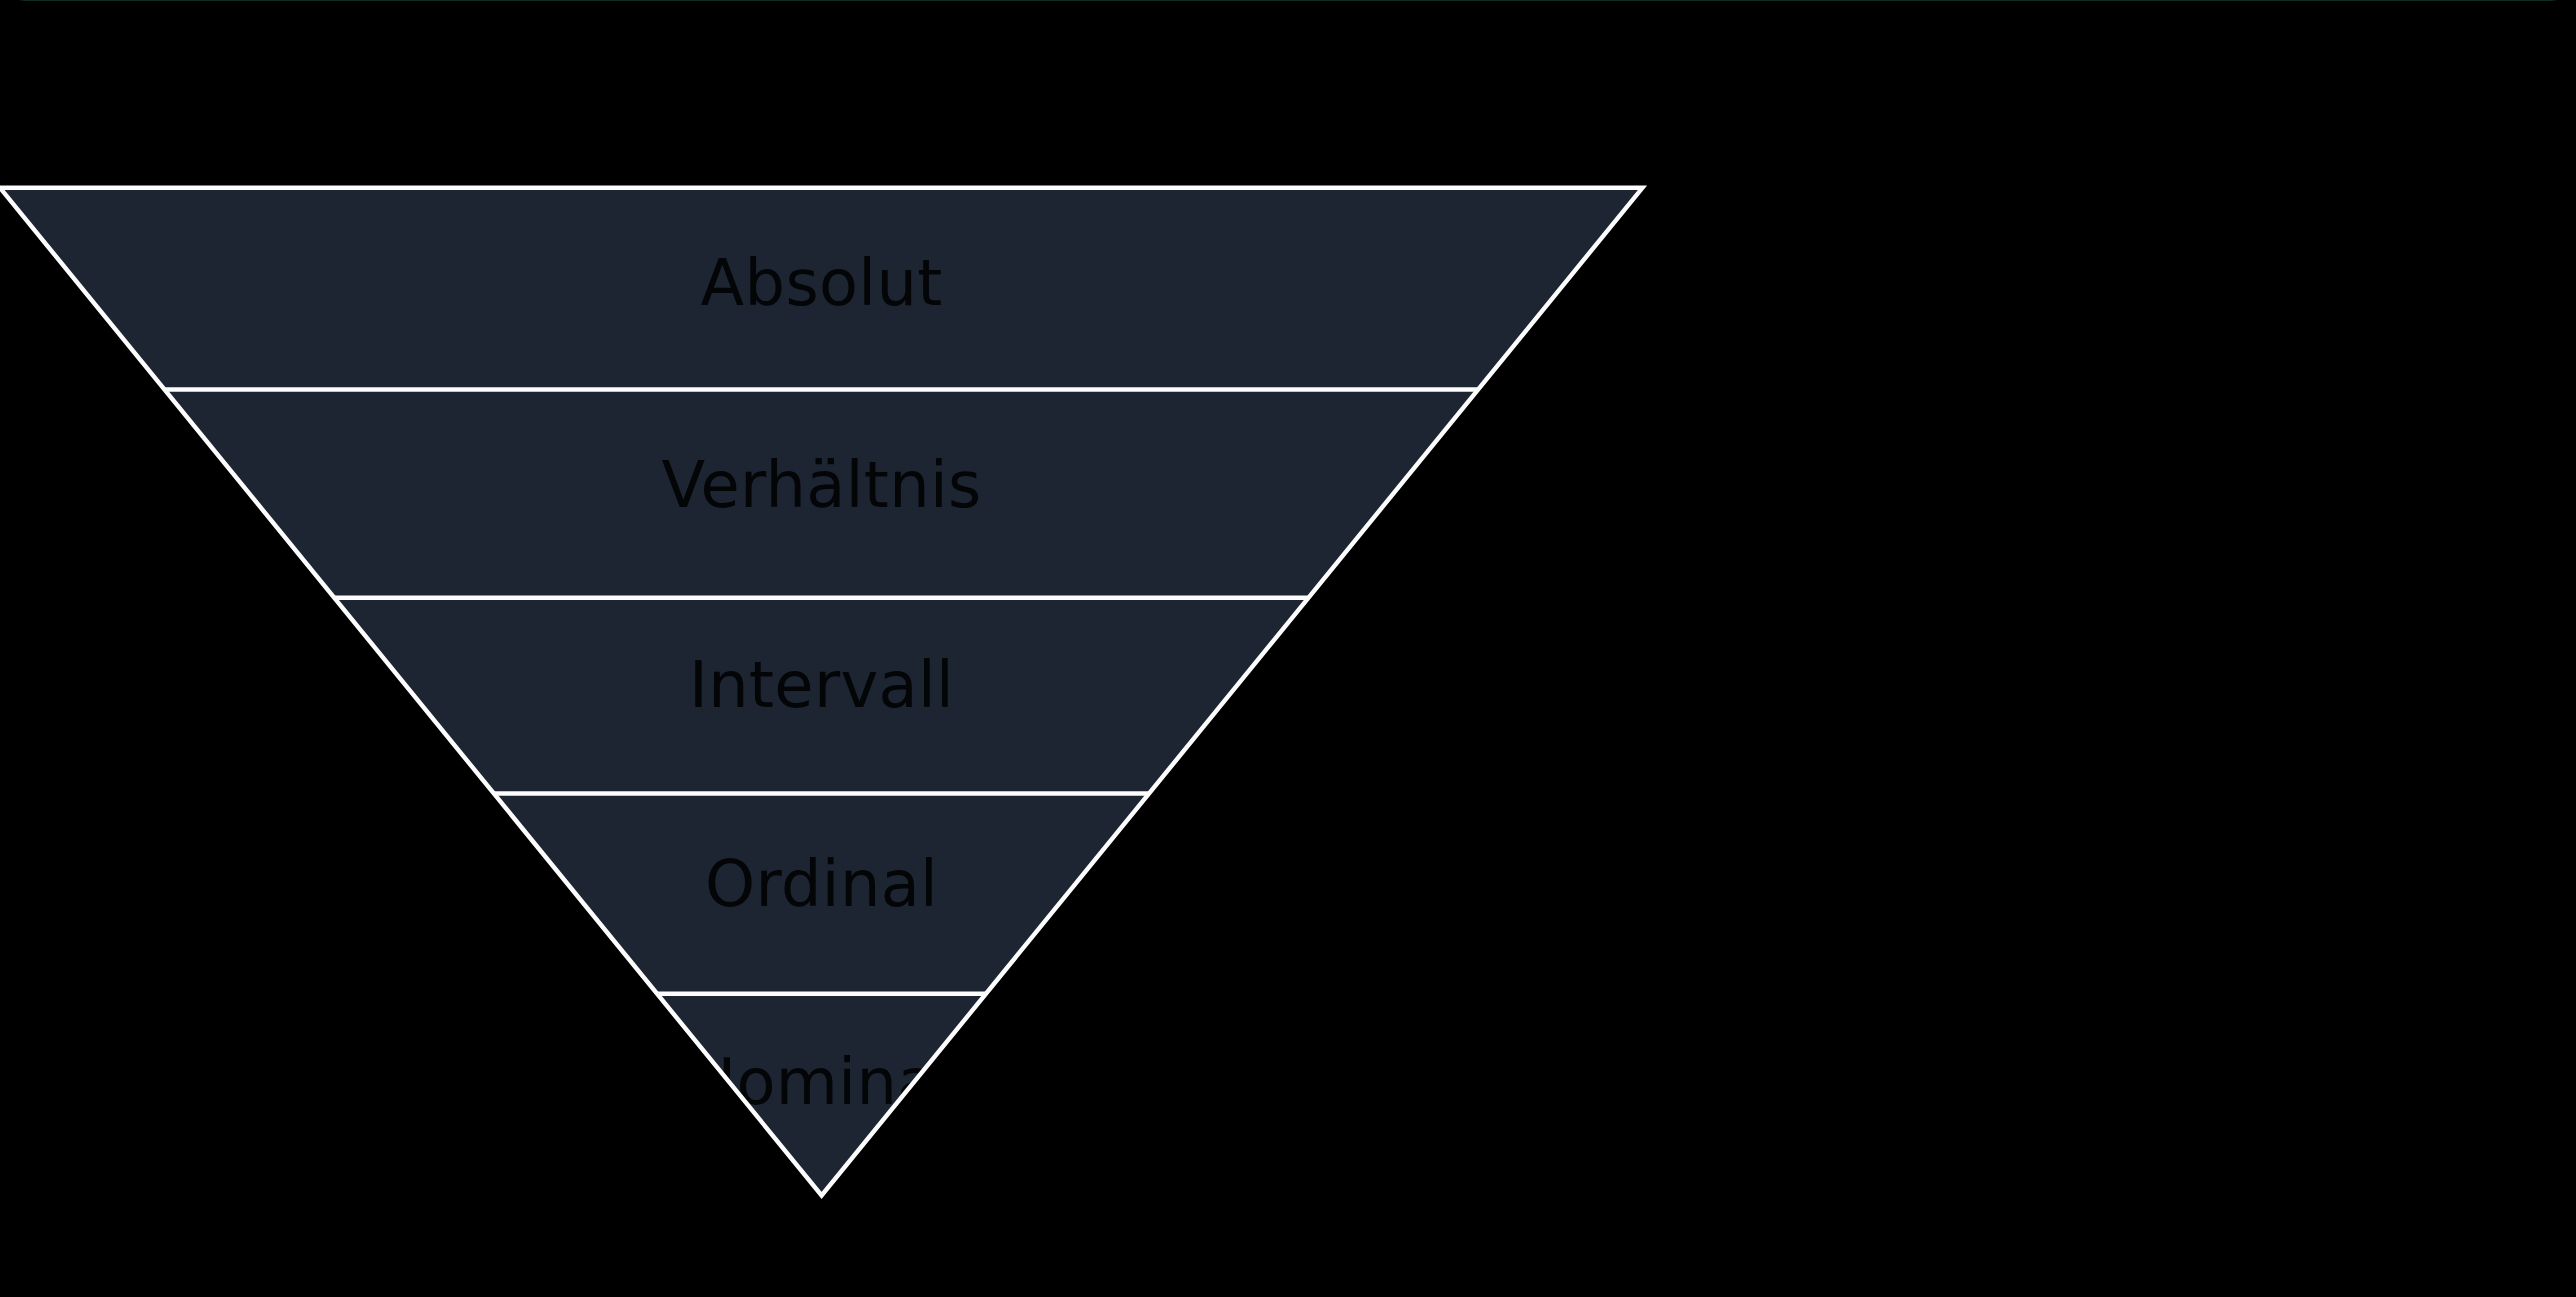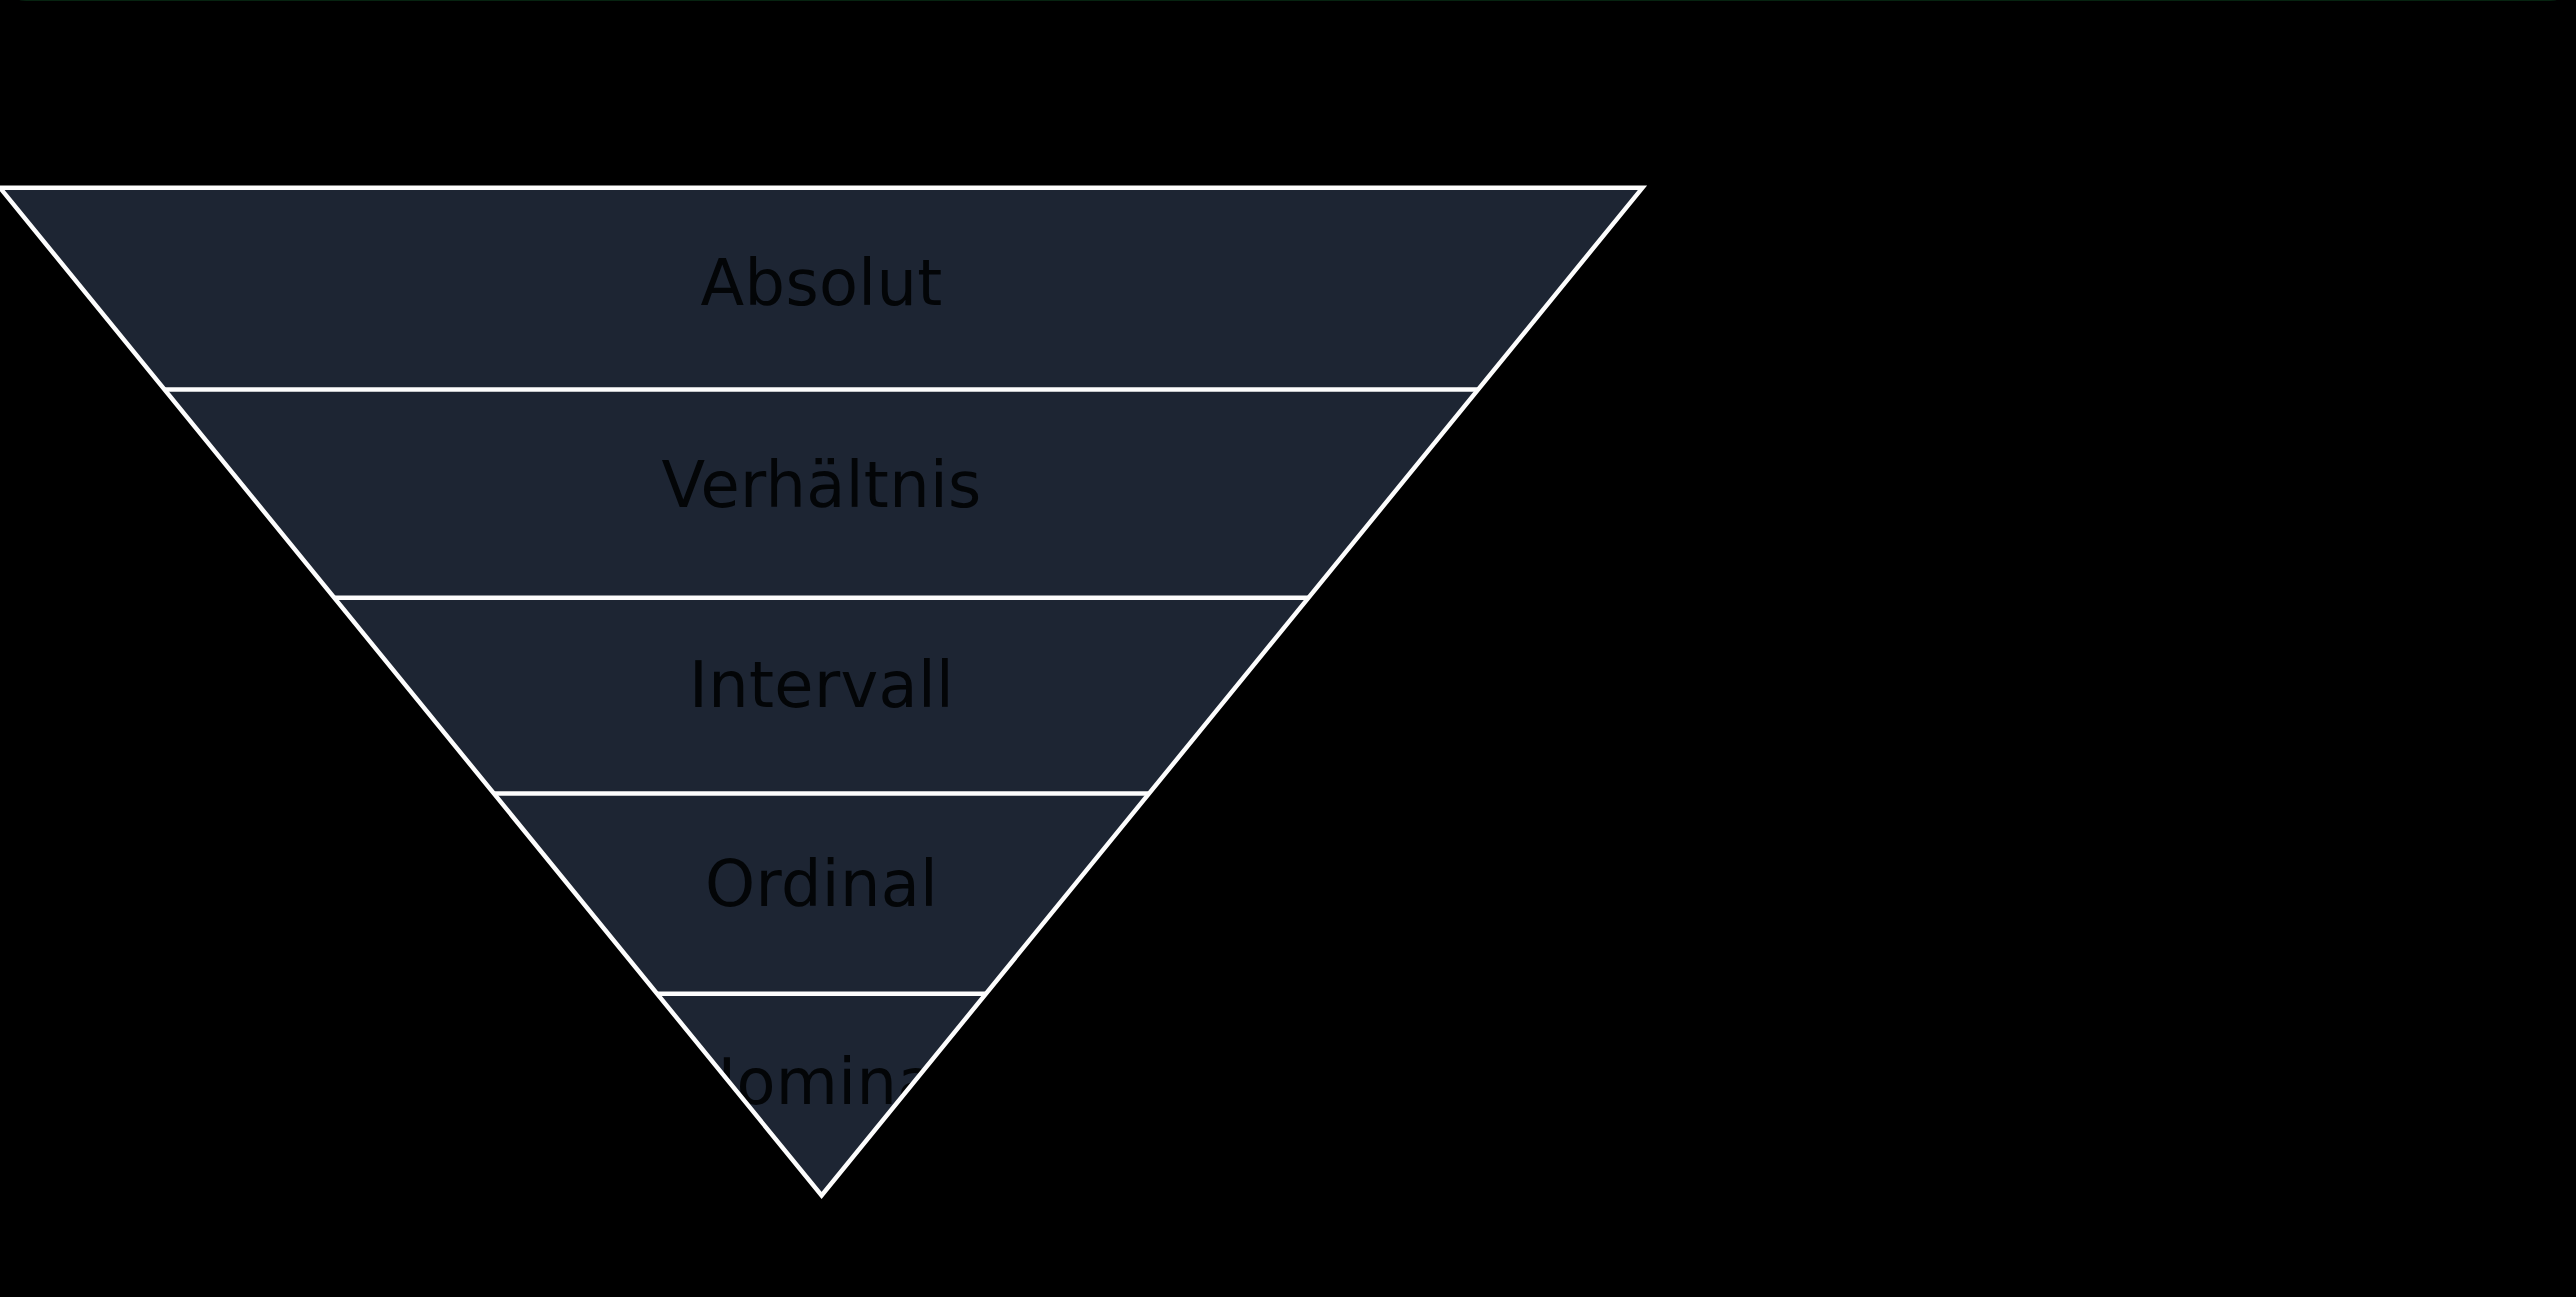--- a/index.html
+++ b/index.html
@@ -33,21 +33,21 @@
     font-weight: 400;
     fill: #030507;
     text-anchor: middle;
     dominant-baseline: middle;
     letter-spacing: 0.5px;
   }
 </style>
 </head>
 <body style="background: rgb(0, 0, 0);">
 
-<div id="stage" style="width: 2576px; height: 1143px; background: #22c55e; border-radius: 26px;">
+<div id="stage" style="width: 2576px; height: 1143px; background: #5eead4; border-radius: 26px;">
 
   <svg id="funnel-svg" viewBox="0 0 3474 1750" xmlns="http://www.w3.org/2000/svg">
 
     <defs>
       <clipPath id="funnel-clip">
         <polygon id="clip-poly" points="0,253 2215,253 1108,1612"></polygon>
       </clipPath>
     </defs>
 
     <rect x="0" y="0" width="3474" height="1750" fill="#000000"></rect>

